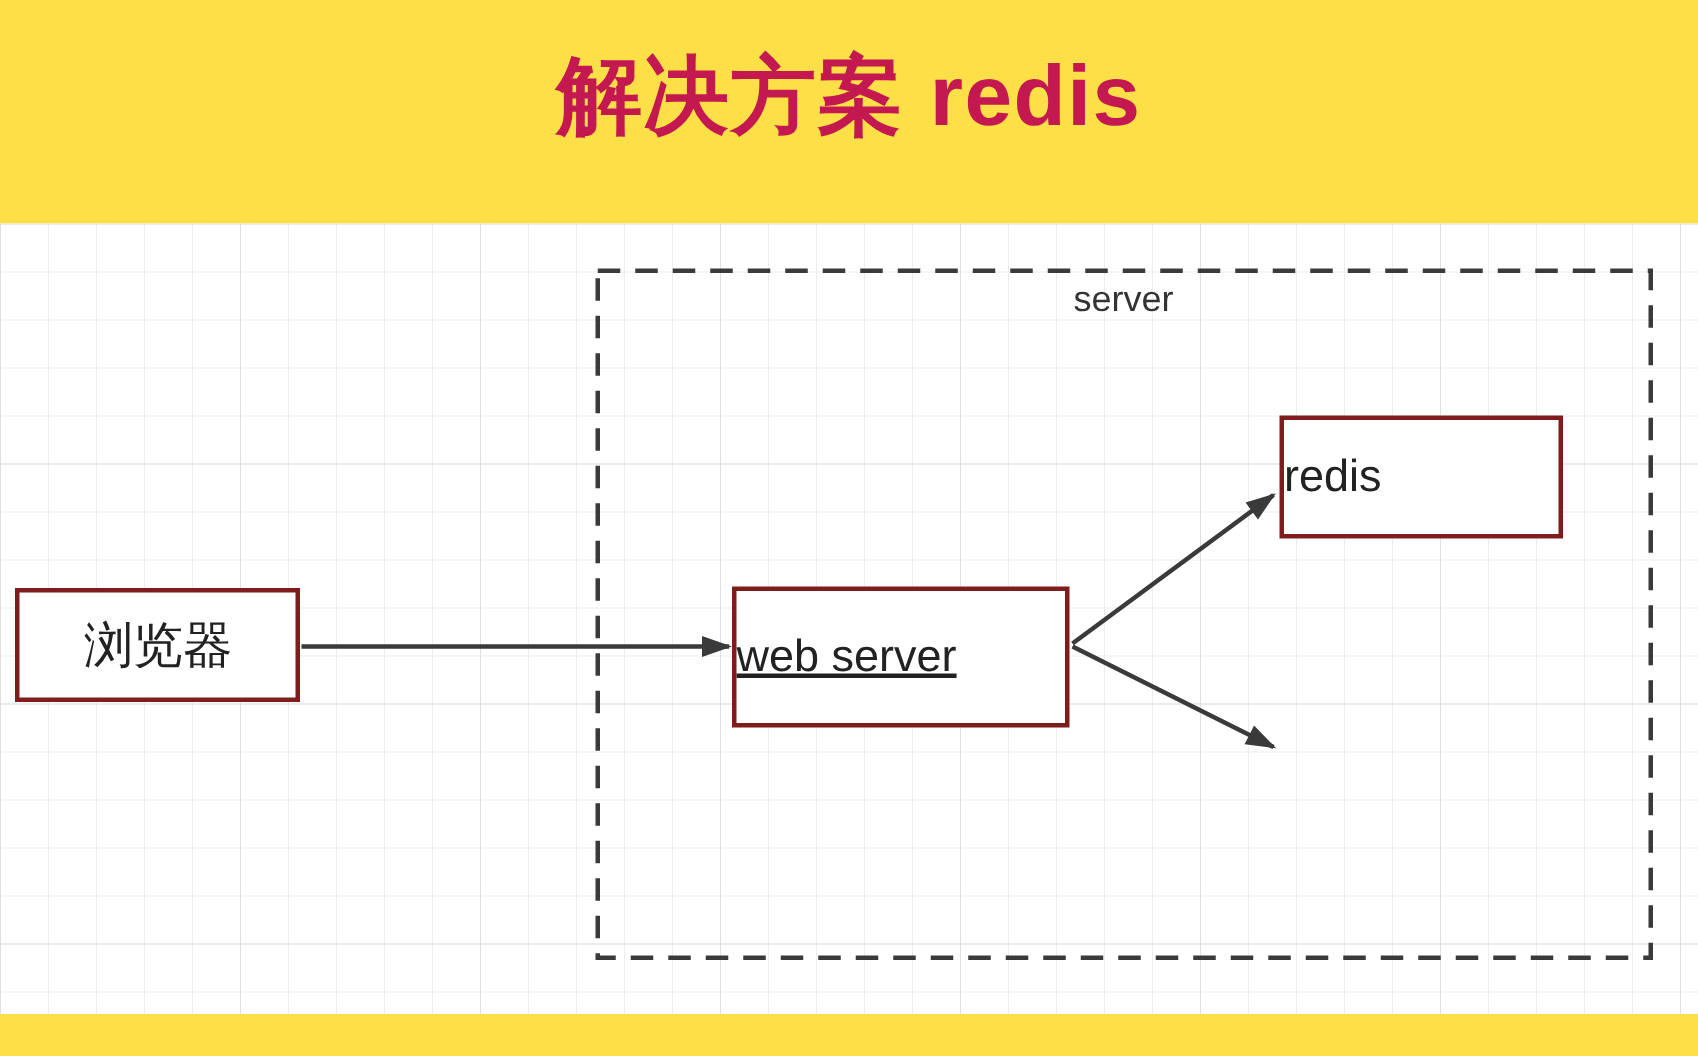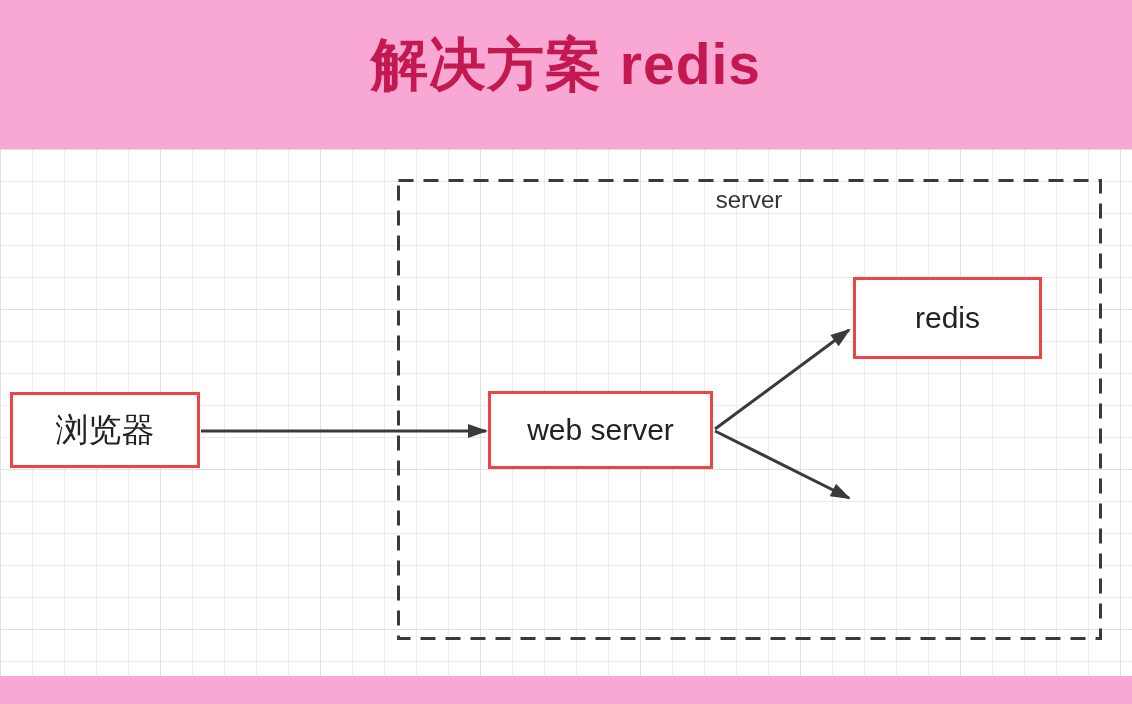--- a/index.html
+++ b/index.html
@@ -5,21 +5,21 @@
   html, body {
     margin: 0;
     padding: 0;
     background: #ffffff;
     font-family: "Liberation Sans", "DejaVu Sans", sans-serif;
   }
   .stage {
     position: relative;
     width: 1132px;
     height: 704px;
-    background: #f9a8d4;
+    background: #fde047;
     overflow: hidden;
   }
   .title {
     position: absolute;
     top: 32px;
     left: 0;
     width: 100%;
     text-align: center;
     font-size: 57px;
     line-height: 1.15;
@@ -45,30 +45,29 @@
     position: absolute;
     left: 0;
     top: 0;
     width: 1132px;
     height: 704px;
     pointer-events: none;
   }
   .node {
     position: absolute;
     background: #ffffff;
-    border: 3px solid #ef4444;
+    border: 3px solid #7f1d1d;
     display: flex;
     align-items: center;
-    justify-content: center;
     font-size: 30px;
     color: #222222;
     box-sizing: border-box;
   }
-  .node-browser    { left: 10px;  top: 392px; width: 190px; height: 76px; font-size: 33px; }
-  .node-webserver  { left: 488px; top: 391px; width: 225px; height: 78px; }
+  .node-browser    { left: 10px;  top: 392px; width: 190px; height: 76px; font-size: 33px; padding-left: 43px; }
+  .node-webserver  { left: 488px; top: 391px; width: 225px; height: 94px; text-decoration: underline; }
   .node-redis      { left: 853px; top: 277px; width: 189px; height: 82px; }
   .node-mysql      { left: 853px; top: 468px; width: 189px; height: 84px; }
   .group-label {
     position: absolute;
     left: 398px;
     top: 186px;
     width: 702px;
     text-align: center;
     font-size: 24px;
     color: #333333;

